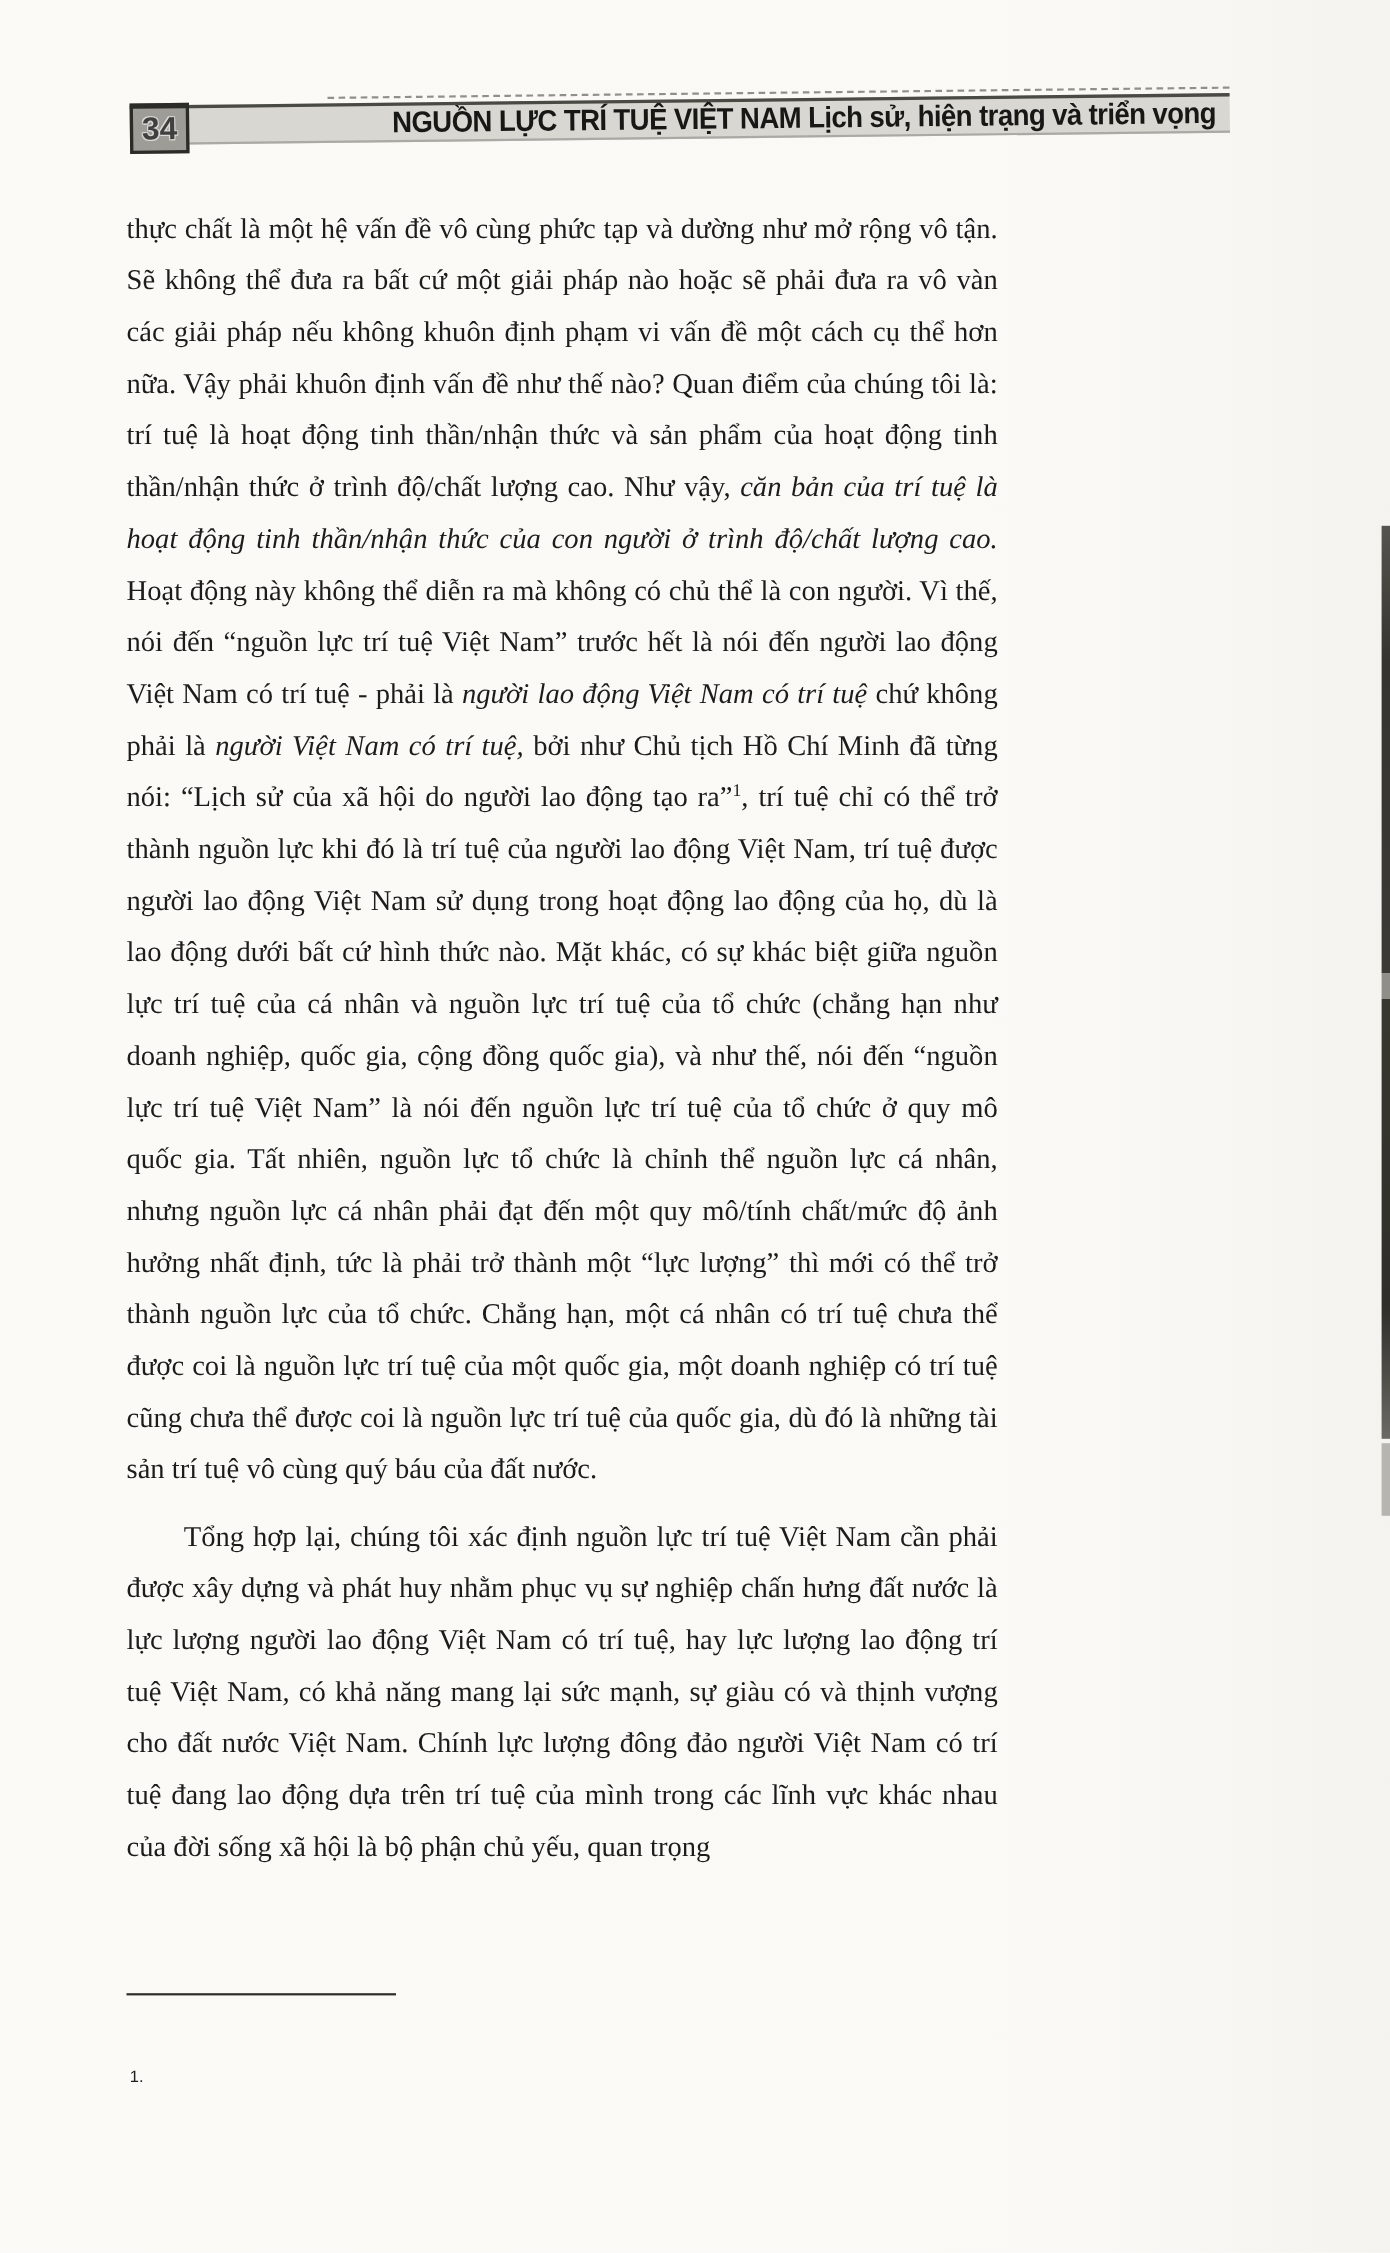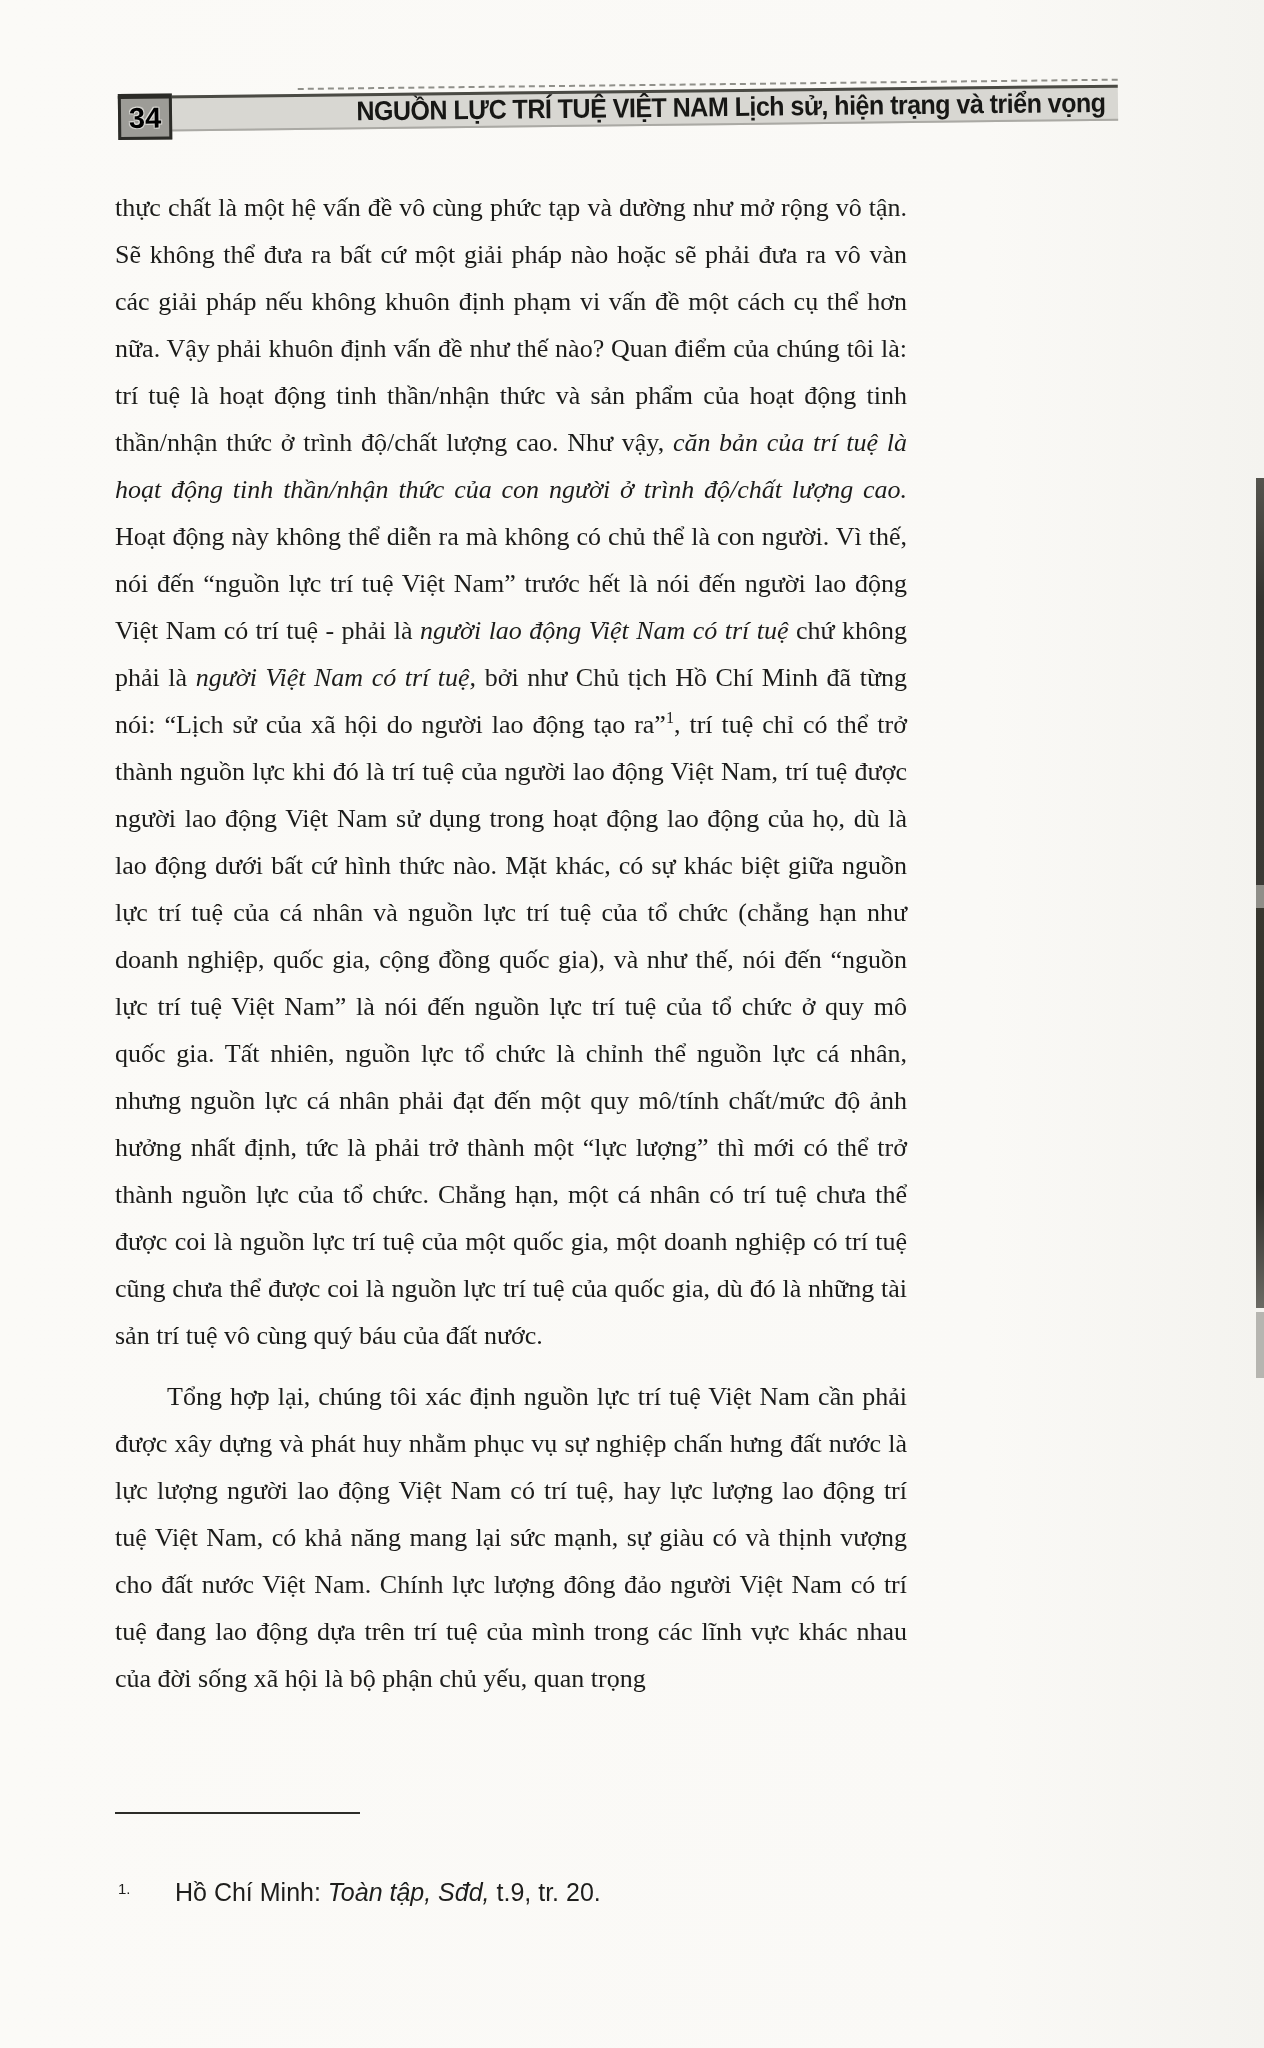--- a/index.html
+++ b/index.html
@@ -39,21 +39,21 @@
   .pageno-box {
     position: absolute; left: 0; top: 6px; width: 54px; height: 46px;
     background: #9d9c97;
     border: 3px solid #2b2b27; border-top-width: 5px;
     box-sizing: border-box;
     display: flex; align-items: center; justify-content: center;
     z-index: 2;
   }
   .pageno {
     font-family: "Liberation Sans", sans-serif;
-    font-weight: bold; font-size: 29px; color: #000000;
+    font-weight: bold; font-size: 29px; color: #404040;
     text-shadow: 1px 1px 0 #dcdbd6, -1px -1px 0 #dcdbd6, 1px -1px 0 #cfceca, -1px 1px 0 #cfceca;
   }
 
   
   .text-block {
     position: absolute; left: 115px; top: 184px; width: 792px;
     font-size: 26px; line-height: 47px; text-align: justify;
     text-justify: inter-word;
   }
   .text-block p { margin: 0; }
@@ -99,21 +99,20 @@
 
   <div class="text-block">
       <p><span>thực chất là một hệ vấn đề vô cùng phức tạp và dường như mở rộng vô tận. Sẽ không thể đưa ra bất cứ một giải pháp nào hoặc sẽ phải đưa ra vô vàn các giải pháp nếu không khuôn định phạm vi vấn đề một cách cụ thể hơn nữa. Vậy phải khuôn định vấn đề như thế nào? Quan điểm của chúng tôi là: trí tuệ là hoạt động tinh thần/nhận thức và sản phẩm của hoạt động tinh thần/nhận thức ở trình độ/chất lượng cao. Như vậy, </span><em>căn bản của trí tuệ là hoạt động tinh thần/nhận thức của con người ở trình độ/chất lượng cao.</em><span> Hoạt động này không thể diễn ra mà không có chủ thể là con người. Vì thế, nói đến “nguồn lực trí tuệ Việt Nam” trước hết là nói đến người lao động Việt Nam có trí tuệ - phải là </span><em>người lao động Việt Nam có trí tuệ</em><span> chứ không phải là </span><em>người Việt Nam có trí tuệ,</em><span> bởi như Chủ tịch Hồ Chí Minh đã từng nói: “Lịch sử của xã hội do người lao động tạo ra”</span><sup>1</sup><span>, trí tuệ chỉ có thể trở thành nguồn lực khi đó là trí tuệ của người lao động Việt Nam, trí tuệ được người lao động Việt Nam sử dụng trong hoạt động lao động của họ, dù là lao động dưới bất cứ hình thức nào. Mặt khác, có sự khác biệt giữa nguồn lực trí tuệ của cá nhân và nguồn lực trí tuệ của tổ chức (chẳng hạn như doanh nghiệp, quốc gia, cộng đồng quốc gia), và như thế, nói đến “nguồn lực trí tuệ Việt Nam” là nói đến nguồn lực trí tuệ của tổ chức ở quy mô quốc gia. Tất nhiên, nguồn lực tổ chức là chỉnh thể nguồn lực cá nhân, nhưng nguồn lực cá nhân phải đạt đến một quy mô/tính chất/mức độ ảnh hưởng nhất định, tức là phải trở thành một “lực lượng” thì mới có thể trở thành nguồn lực của tổ chức. Chẳng hạn, một cá nhân có trí tuệ chưa thể được coi là nguồn lực trí tuệ của một quốc gia, một doanh nghiệp có trí tuệ cũng chưa thể được coi là nguồn lực trí tuệ của quốc gia, dù đó là những tài sản trí tuệ vô cùng quý báu của đất nước.</span></p>
       <p class="indented"><span>Tổng hợp lại, chúng tôi xác định nguồn lực trí tuệ Việt Nam cần phải được xây dựng và phát huy nhằm phục vụ sự nghiệp chấn hưng đất nước là lực lượng người lao động Việt Nam có trí tuệ, hay lực lượng lao động trí tuệ Việt Nam, có khả năng mang lại sức mạnh, sự giàu có và thịnh vượng cho đất nước Việt Nam. Chính lực lượng đông đảo người Việt Nam có trí tuệ đang lao động dựa trên trí tuệ của mình trong các lĩnh vực khác nhau của đời sống xã hội là bộ phận chủ yếu, quan trọng</span></p>
     </div>
 
   <div class="footnote-rule"></div>
 
   <div class="footnote">
     <span class="fn-marker">1.</span>
-    <span class="fn-text"><span>Hồ Chí Minh: </span><em>Toàn tập, Sđd,</em><span> t.9, tr. 20.</span></span>
   </div>
 
   <div class="edge-bar a"></div>
   <div class="edge-bar edge-gap"></div>
   <div class="edge-bar b"></div>
   <div class="edge-bar c"></div>
 
 </div>
 
 </body></html>

